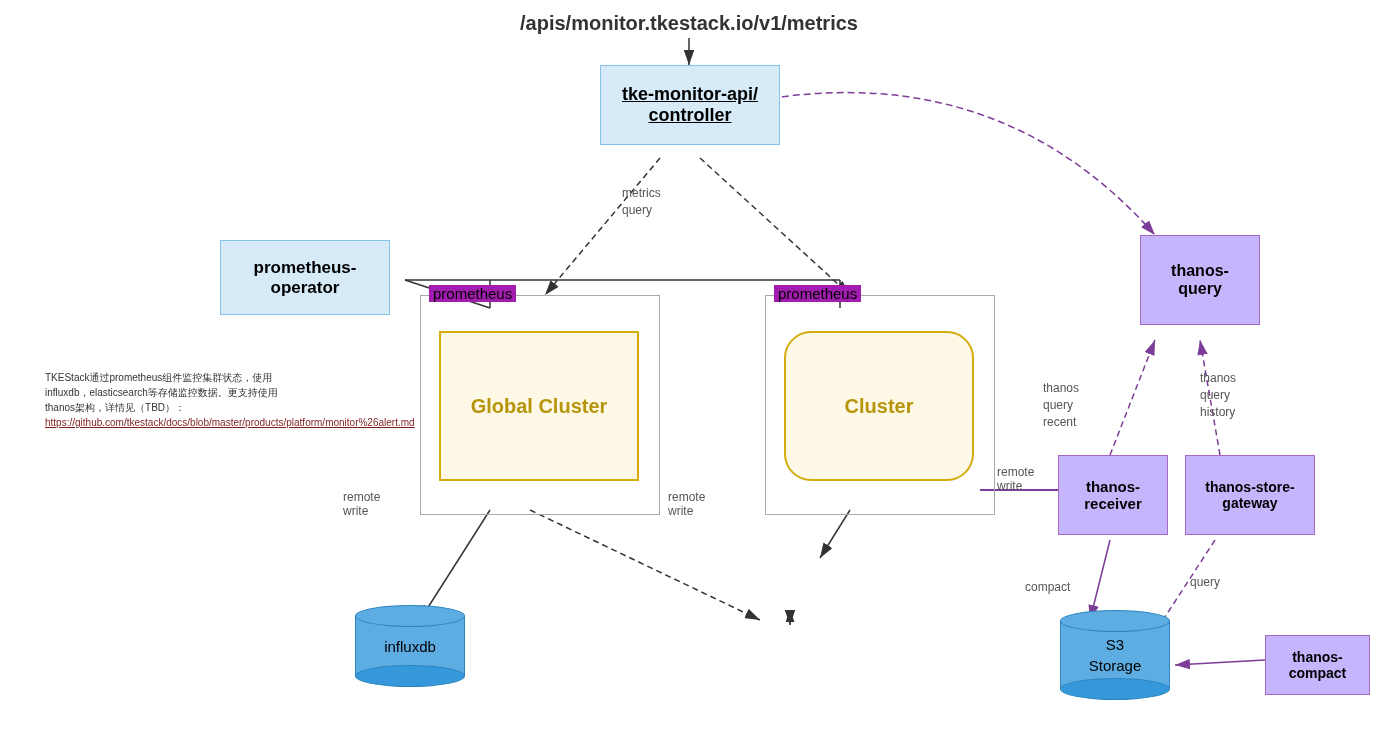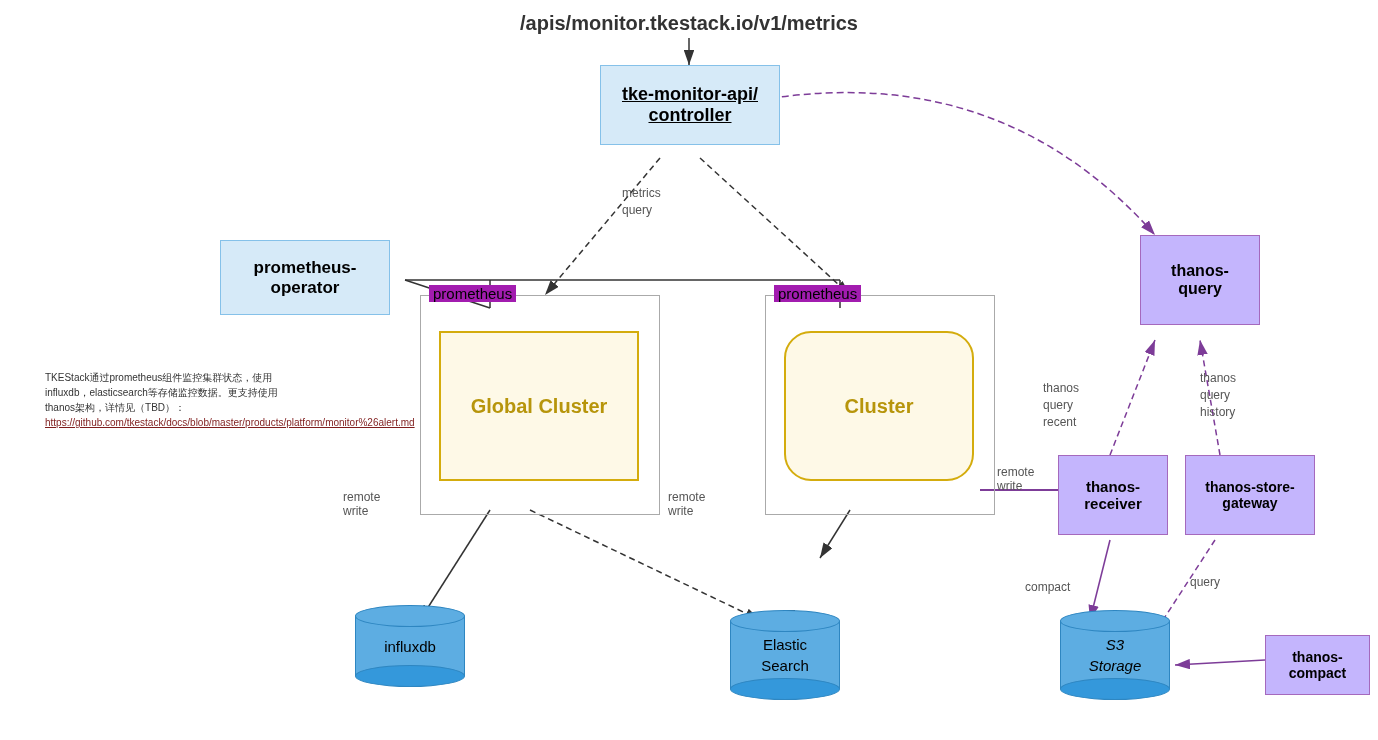--- a/index.html
+++ b/index.html
@@ -241,33 +241,25 @@
   </div>
 
   <div class="cylinder" style="position:absolute; top:605px; left:355px; align-items:center;">
     <div class="cylinder-top"></div>
     <div class="cylinder-middle" style="height:60px;">
       <span>influxdb</span>
     </div>
     <div class="cylinder-bottom"></div>
   </div>
 
-  <div class="cylinder" style="position:absolute; top:610px; left:730px; align-items:center;">
-    <div class="cylinder-top"></div>
-    <div class="cylinder-middle" style="height:68px; white-space:pre-line; text-align:center; line-height:1.4;">
-      <span style="white-space:pre-line;">Elastic
-Search</span>
-    </div>
-    <div class="cylinder-bottom"></div>
-  </div>
 
   <div class="cylinder" style="position:absolute; top:610px; left:1060px; align-items:center;">
     <div class="cylinder-top"></div>
     <div class="cylinder-middle" style="height:68px; white-space:pre-line; text-align:center; line-height:1.4;">
-      <span style="white-space:pre-line;font-style:italic;">S3
+      <span style="white-space:pre-line;">S3
 Storage</span>
     </div>
     <div class="cylinder-bottom"></div>
   </div>
 
   <div class="label" style="top:185px; left:622px; line-height:1.4;">
     <span style="white-space:pre-line;">metrics
 query</span>
   </div>
 

